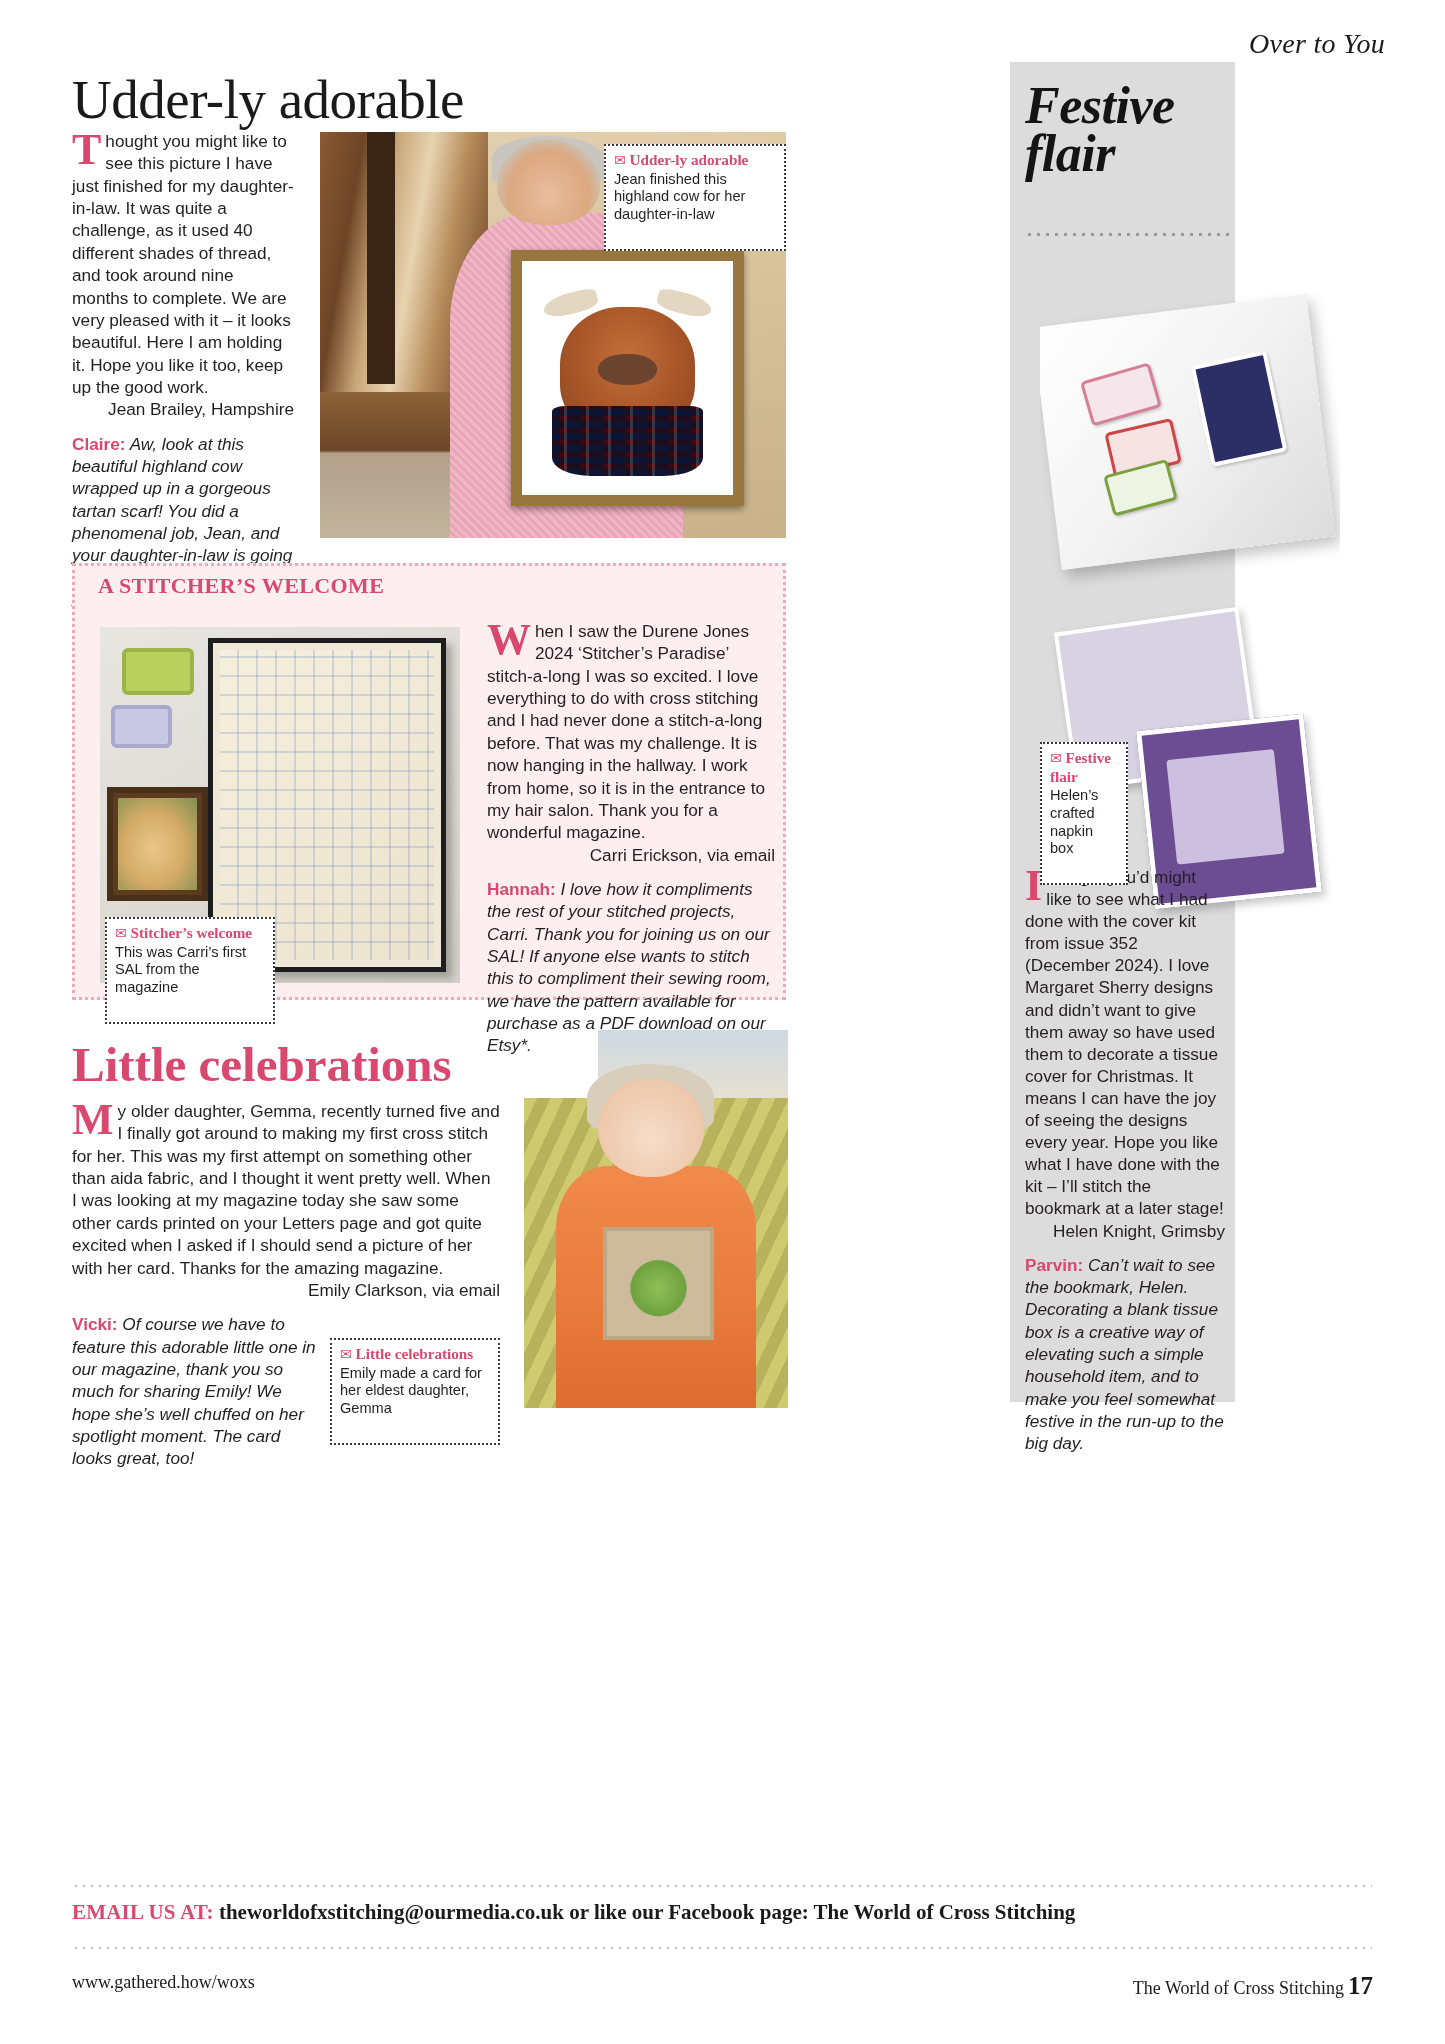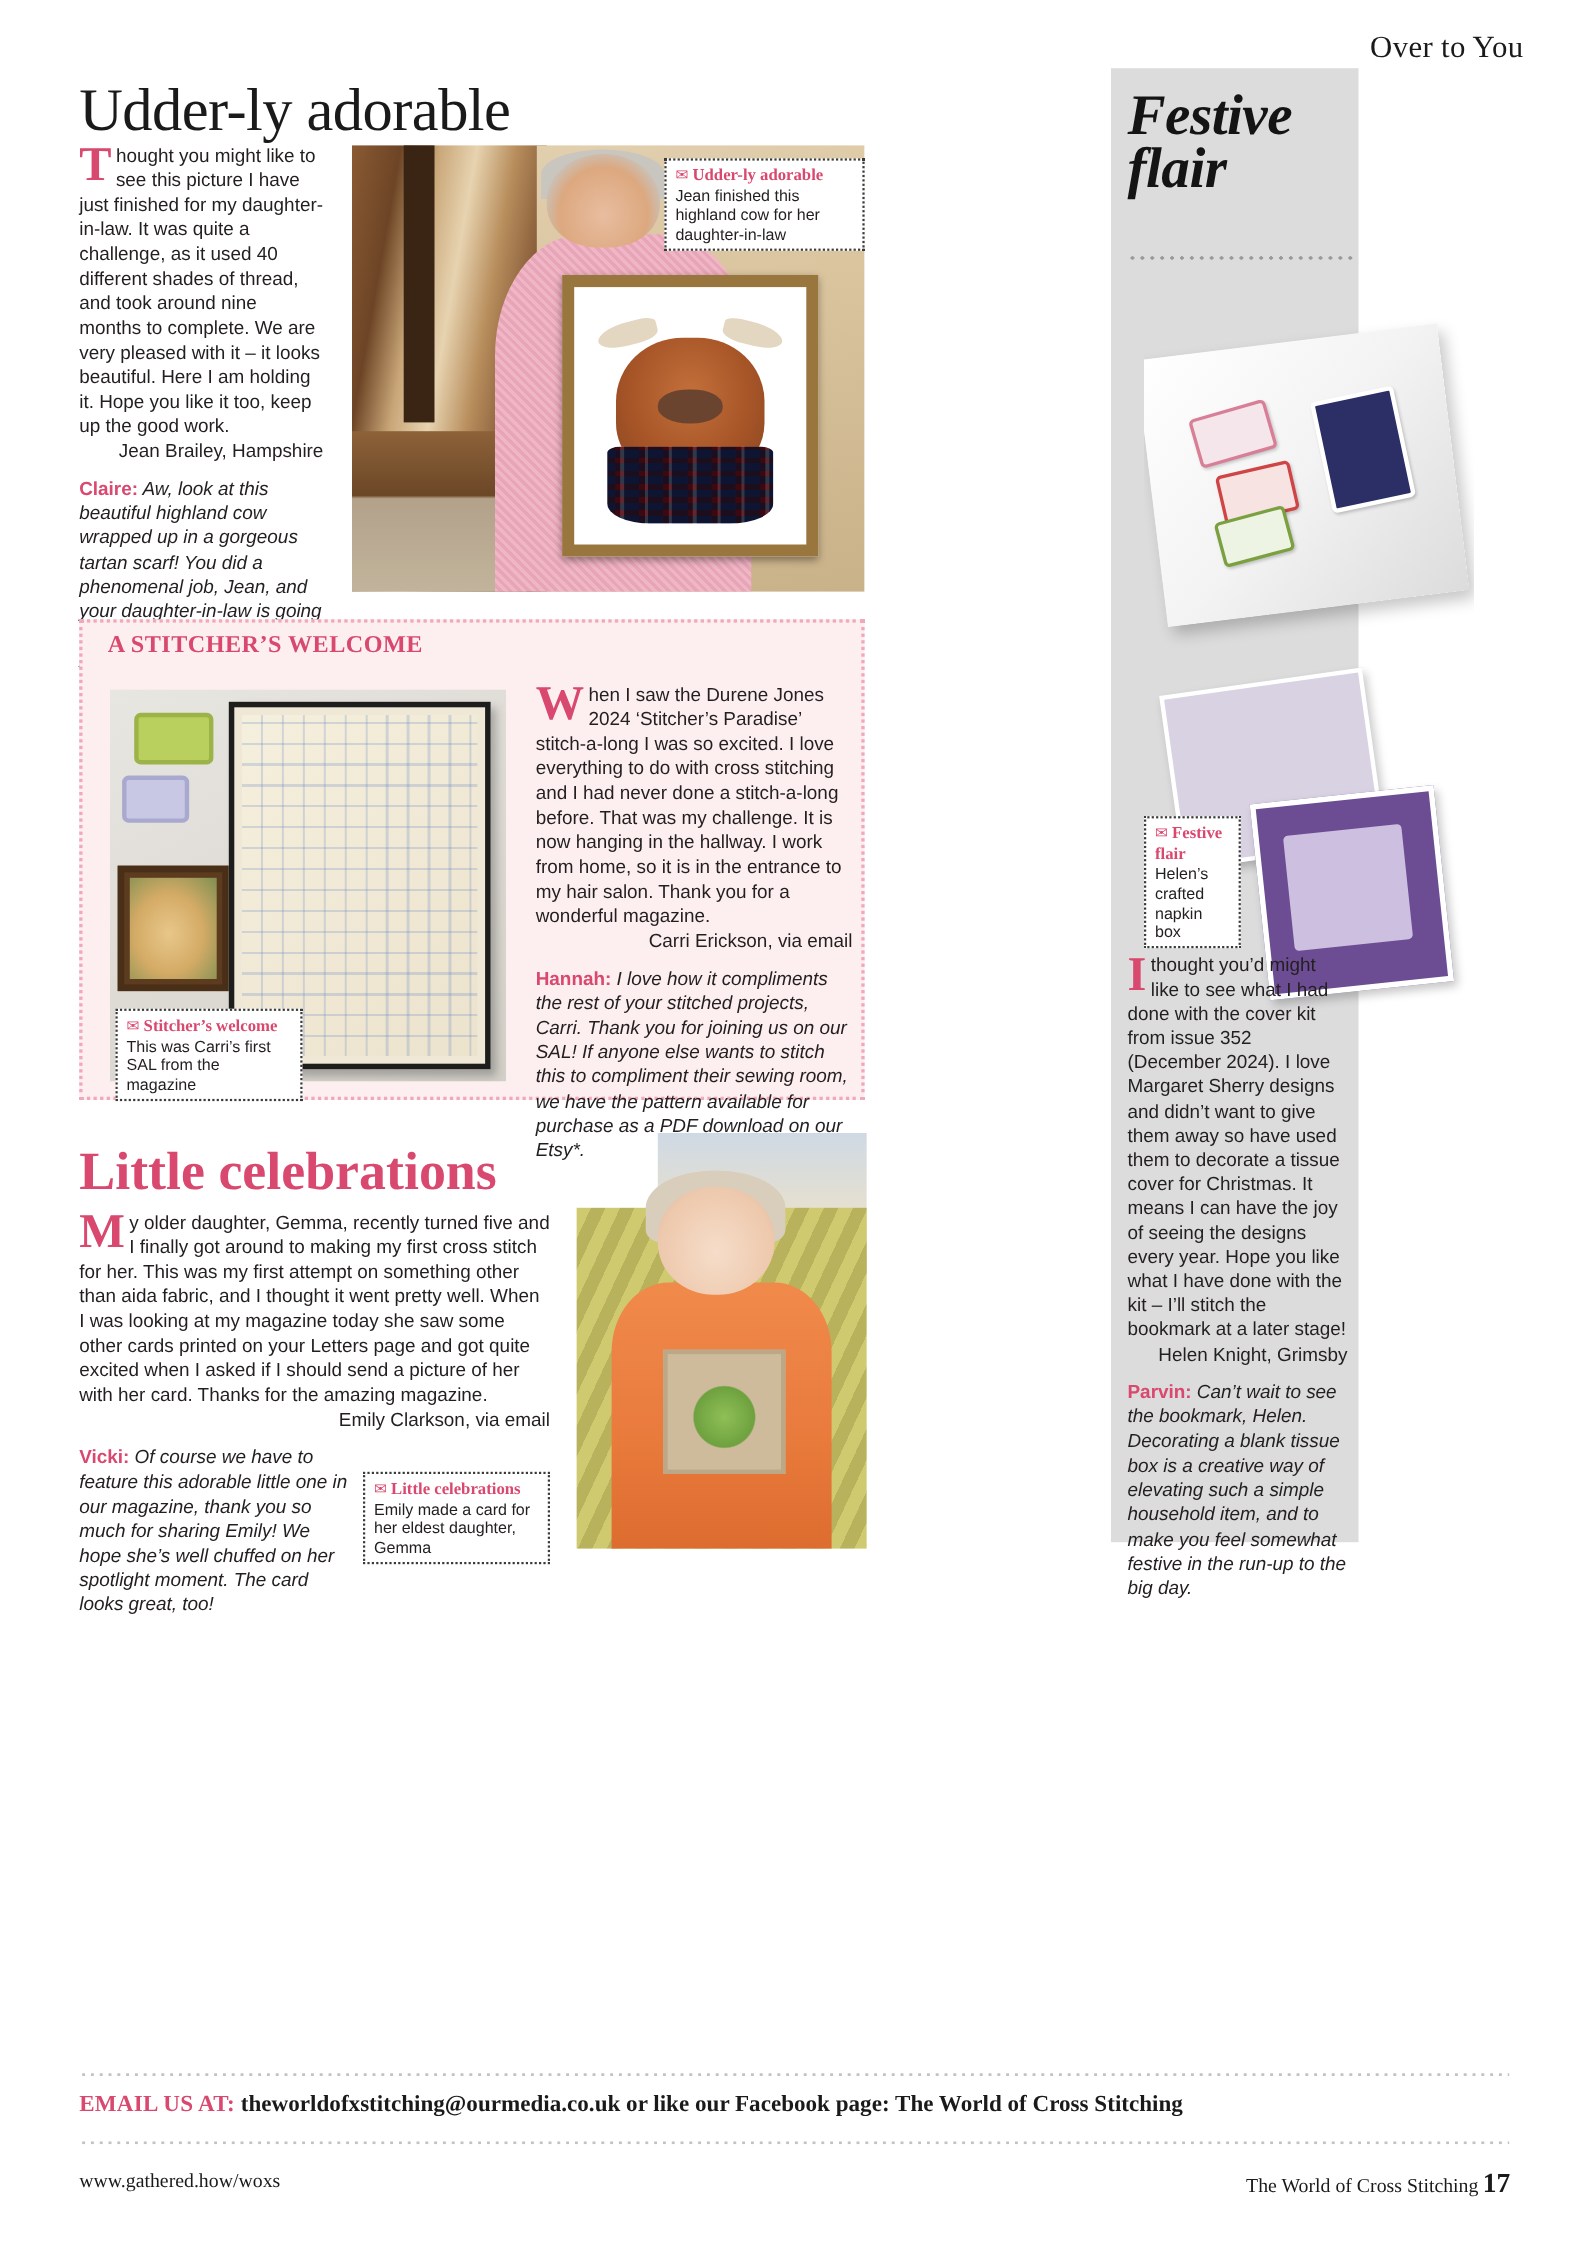--- a/index.html
+++ b/index.html
@@ -15,20 +15,21 @@
   #page { position: absolute; inset: 0; }
 
   
   #running-head {
     position: absolute;
     right: 60px; top: 28px;
     font-family: "Liberation Serif", serif;
     font-size: 28px;
     letter-spacing: .3px;
     color: #1a1a1a;
+    font-style: italic;
   }
 
   
   #grey-panel {
     position: absolute;
     left: 1010px; top: 62px;
     width: 225px; height: 1340px;
     background: #dcdcdc;
     z-index: 0;
   }
@@ -176,21 +177,21 @@
      background:#6c4d93; border:5px solid #ffffff; transform:rotate(-6deg);
      box-shadow:3px 5px 9px rgba(0,0,0,.22); }
   #photo-hedgehog .card-b::after { content:""; position:absolute; left:14%; top:16%;
      width:68%; height:62%; background:#cdbfe0; border-radius:4px; }
 
   
   .caption {
     position: absolute;
     background: #ffffff;
     border: 2px dotted #3a3a3a;
-    padding: 5px 8px 2px 8px;
+    padding: 5px 8px 25px 8px;
     font-size: 14.6px;
     line-height: 1.22;
     z-index: 6;
   }
   .caption .cap-title {
     font-family: "Liberation Serif", serif;
     font-weight: bold;
     color: #d9486e;
     font-size: 15.2px;
     display: block;

